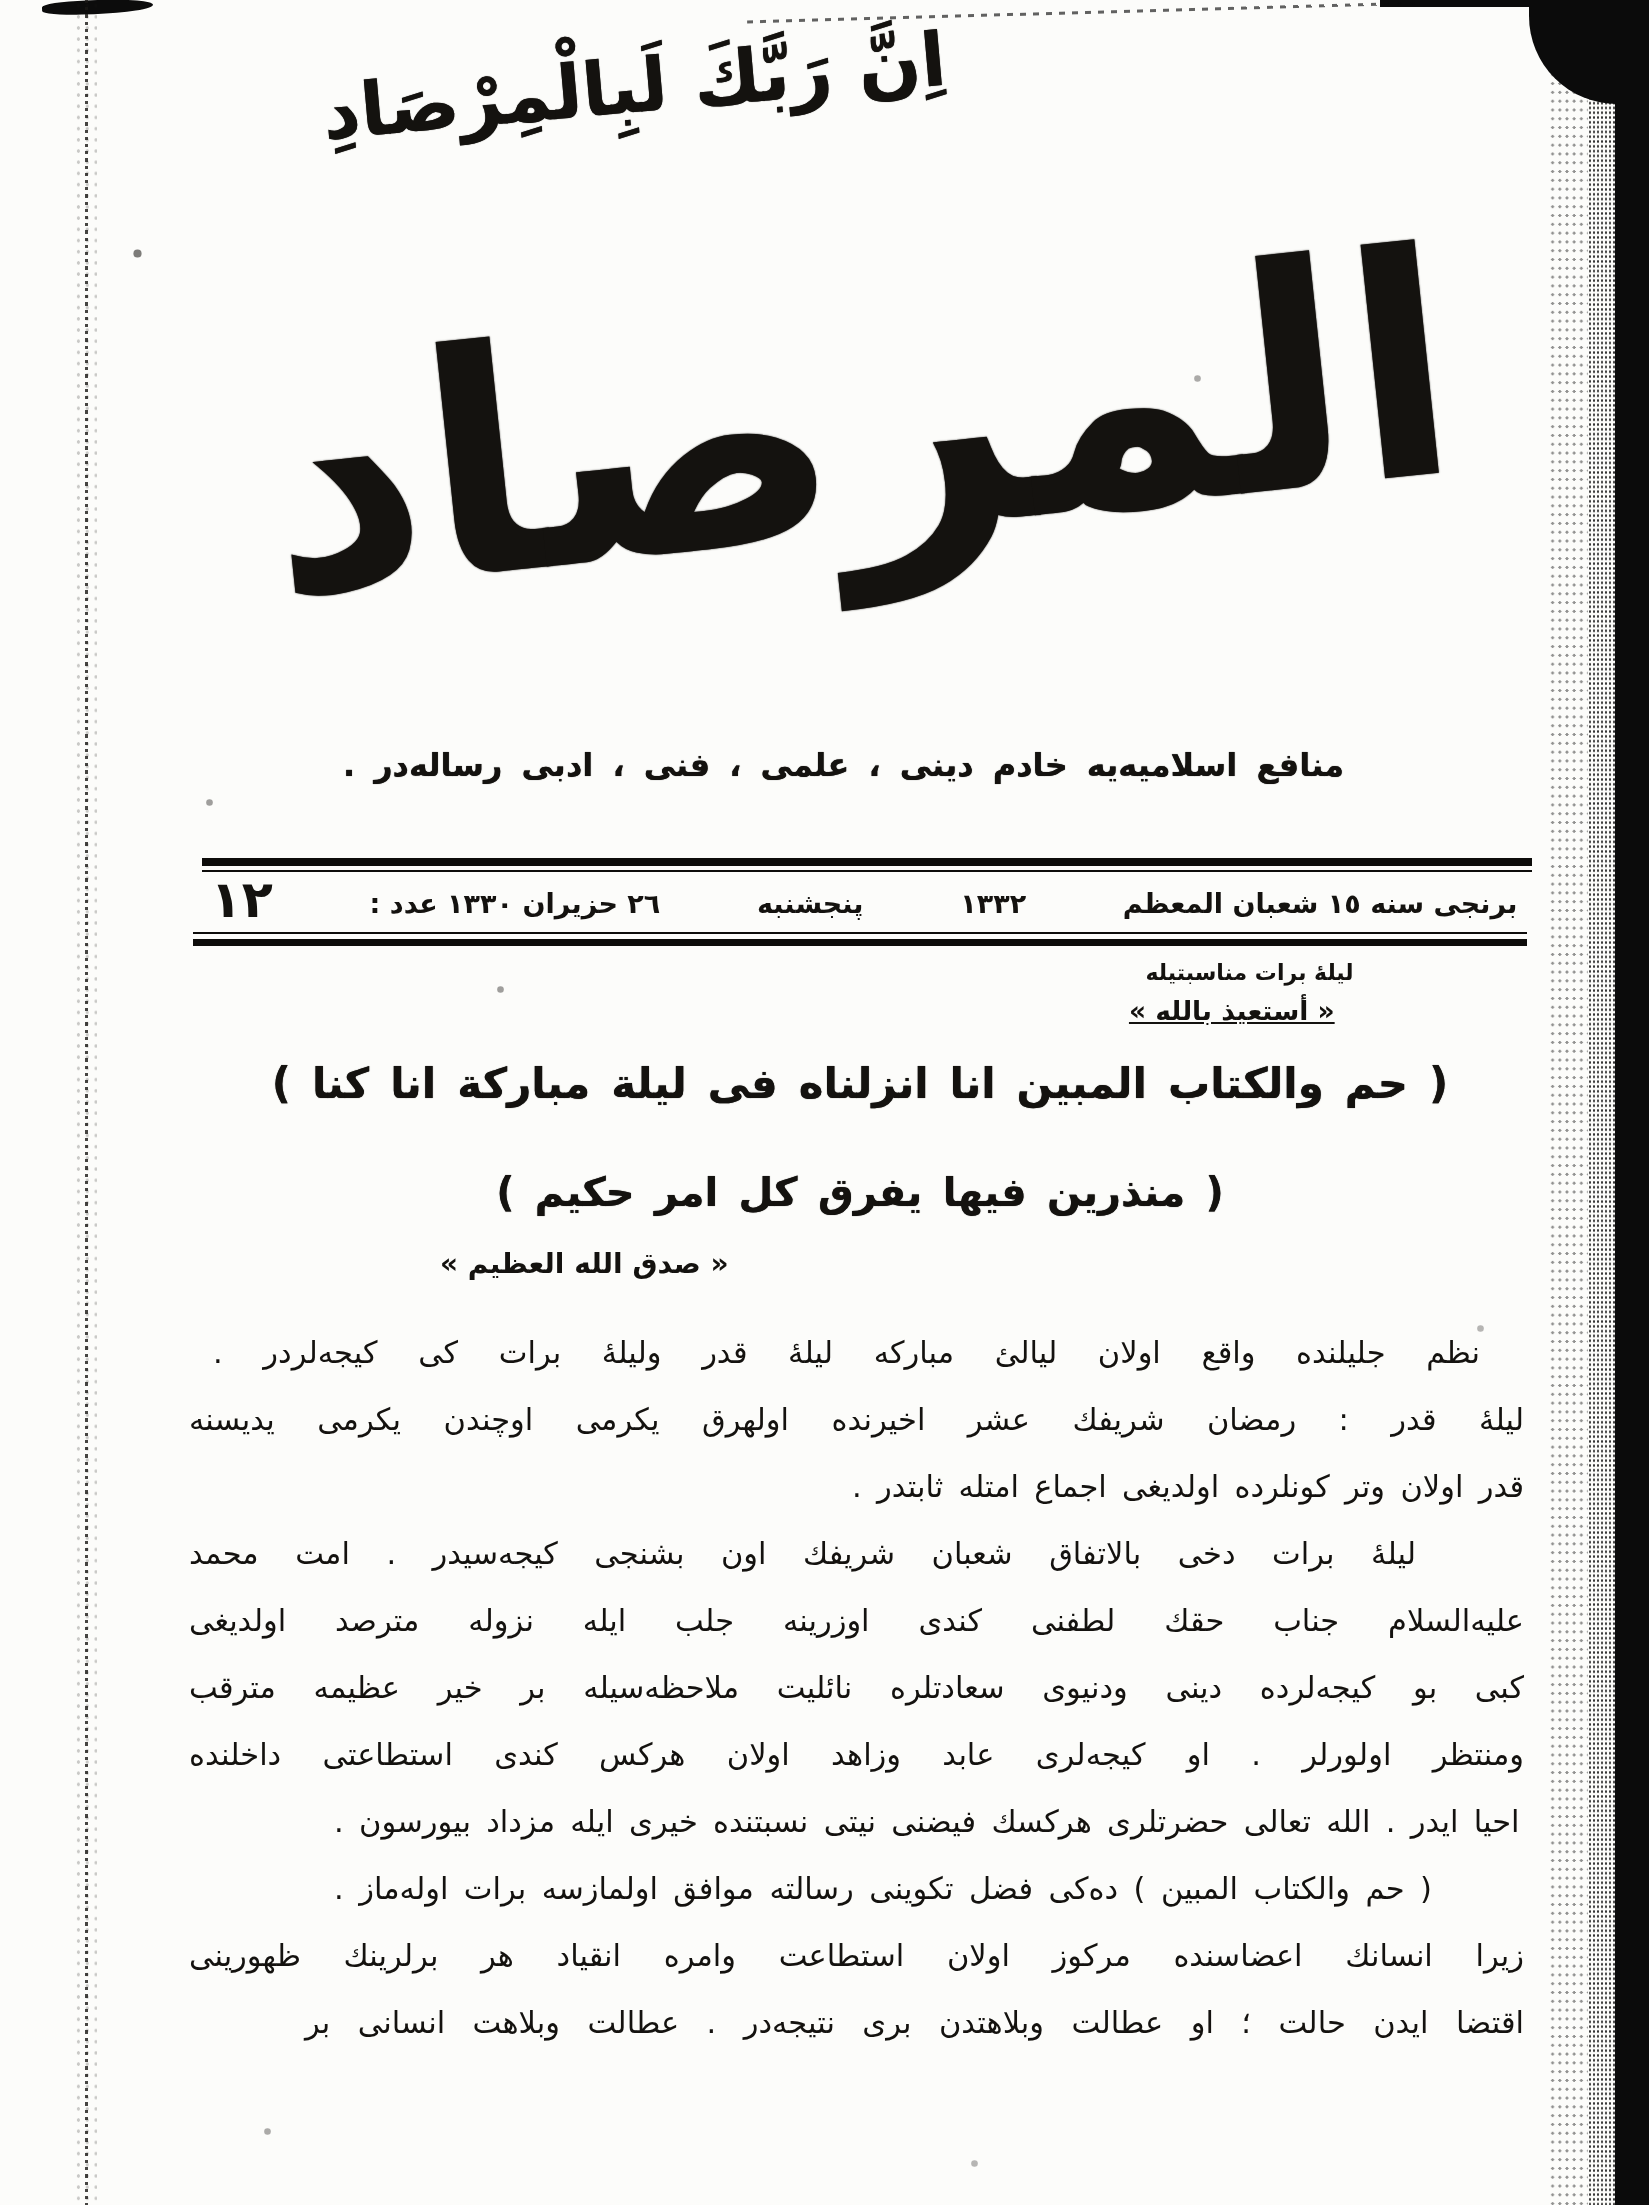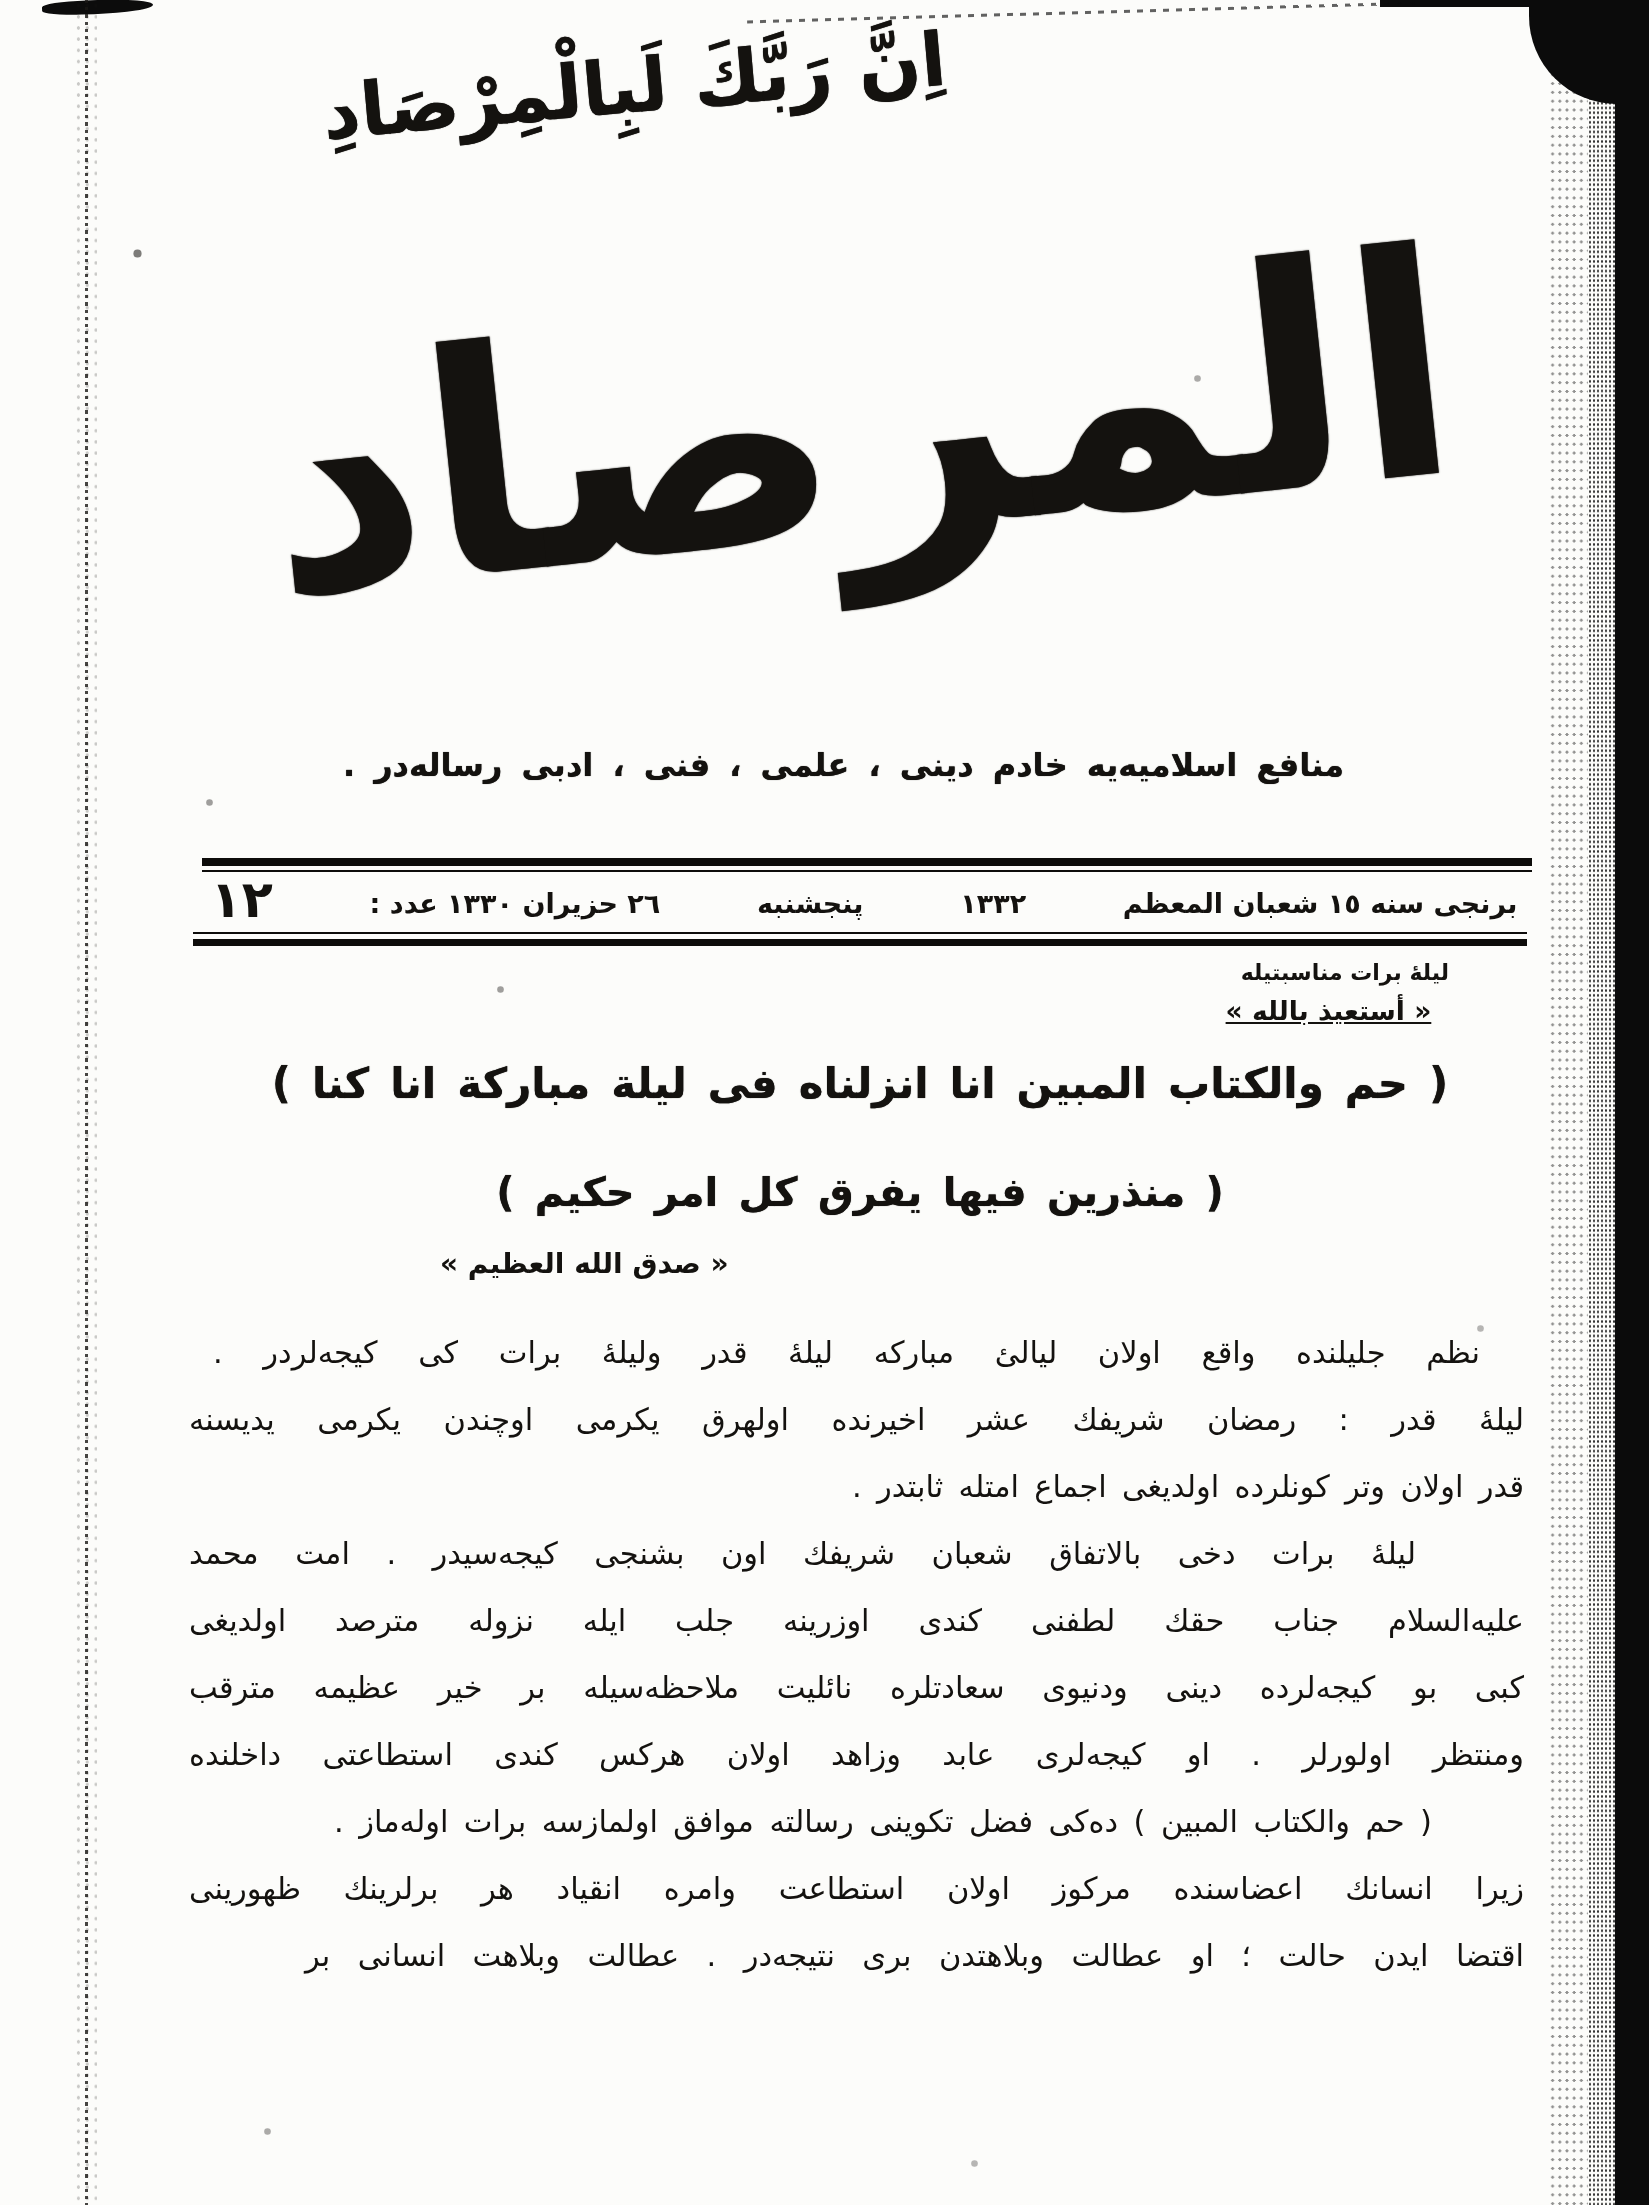--- a/index.html
+++ b/index.html
@@ -74,21 +74,21 @@
   .rule-bottom-thin{left:193px;top:932px;width:1334px;height:2.4px;}
   .rule-bottom-thick{left:193px;top:939px;width:1334px;height:7.2px;}
   .masthead-row{
     position:absolute;left:201px;top:874px;width:1326px;height:58px;
     display:flex;direction:rtl;align-items:center;justify-content:space-between;
     padding:0 9.6px;box-sizing:border-box;
     font-size:27px;font-weight:bold;white-space:nowrap;
   }
   .issue-number{font-size:51px;font-weight:bold;line-height:48px;transform:translateY(-3.2px);}
   
-  .occasion{position:absolute;left:1160px;top:960px;width:289px;}
+  .occasion{position:absolute;left:1105px;top:960px;width:289px;text-align:center;}
   .occasion-l1{font-size:22px;font-weight:bold;}
   .occasion-l2{font-size:26.5px;font-weight:bold;margin-top:9.6px;transform:translateX(-17.7px);text-decoration:underline;}
   
   .verse1{position:absolute;left:193px;top:1059px;width:1334px;text-align:center;
     font-size:42px;font-weight:bold;text-shadow:0 0 0.8px var(--ink);word-spacing:6.4px;}
   .verse2{position:absolute;left:193px;top:1169px;width:1334px;text-align:center;
     font-size:40px;font-weight:bold;text-shadow:0 0 0.8px var(--ink);word-spacing:6.4px;}
   .tasdiq{position:absolute;left:440px;top:1247px;font-size:28px;font-weight:bold;direction:rtl;}
   
   .body-block{
@@ -146,19 +146,20 @@
   <div class="tasdiq">« صدق الله العظيم »</div>
 
   <div class="body-block">
     <div class="bl jf bl-1">نظم جليلنده واقع اولان ليالئ مباركه ليلۀ قدر وليلۀ برات كى كيجه‌لردر .</div>
     <div class="bl jf bl-2">ليلۀ قدر : رمضان شريفك عشر اخيرنده اولهرق يكرمى اوچندن يكرمى يديسنه</div>
     <div class="bl bl-3">قدر اولان وتر كونلرده اولديغى اجماع امتله ثابتدر .</div>
     <div class="bl jf bl-4">ليلۀ برات دخى بالاتفاق شعبان شريفك اون بشنجى كيجه‌سيدر . امت محمد</div>
     <div class="bl jf bl-5">عليه‌السلام جناب حقك لطفنى كندى اوزرينه جلب ايله نزوله مترصد اولديغى</div>
     <div class="bl jf bl-6">كبى بو كيجه‌لرده دينى ودنيوى سعادتلره نائليت ملاحظه‌سيله بر خير عظيمه مترقب</div>
     <div class="bl jf bl-7">ومنتظر اولورلر . او كيجه‌لرى عابد وزاهد اولان هركس كندى استطاعتى داخلنده</div>
+    <div class="bl bl-8">احيا ايدر . الله تعالى حضرتلرى هركسك فيضنى نيتى نسبتنده خيرى ايله مزداد بيورسون .</div>
     <div class="bl jf bl-9">( حم والكتاب المبين ) ده‌كى فضل تكوينى رسالته موافق اولمازسه برات اوله‌ماز .</div>
     <div class="bl jf bl-10">زيرا انسانك اعضاسنده مركوز اولان استطاعت وامره انقياد هر برلرينك ظهورينى</div>
     <div class="bl jf bl-11">اقتضا ايدن حالت ؛ او عطالت وبلاهتدن برى نتيجه‌در . عطالت وبلاهت انسانى بر</div>
   </div>
 
 </div>
 
 
 </body></html>

